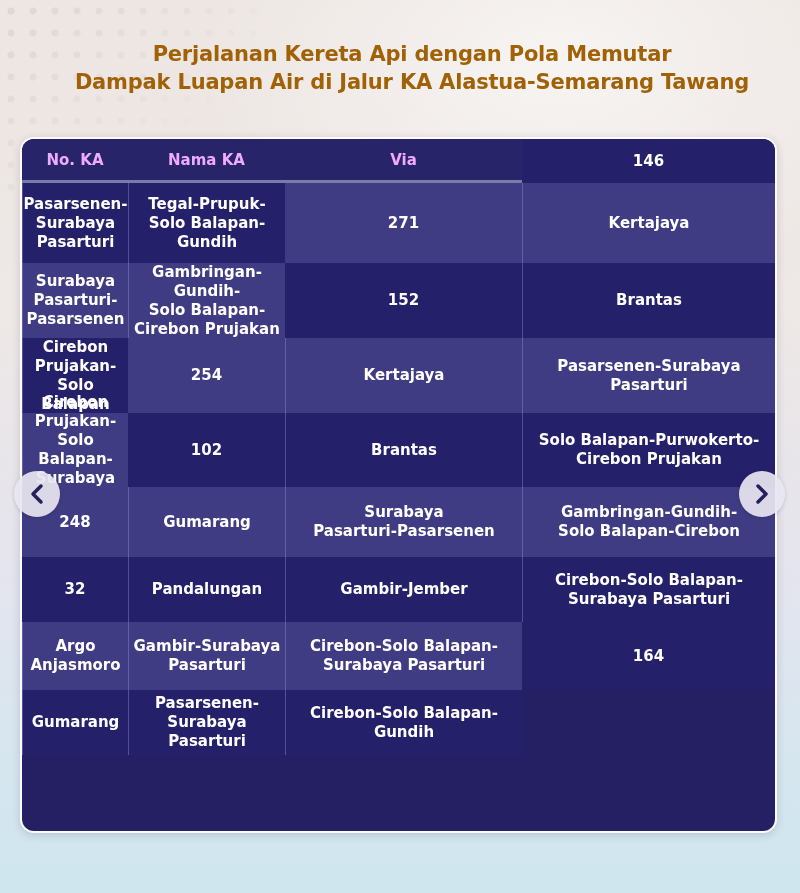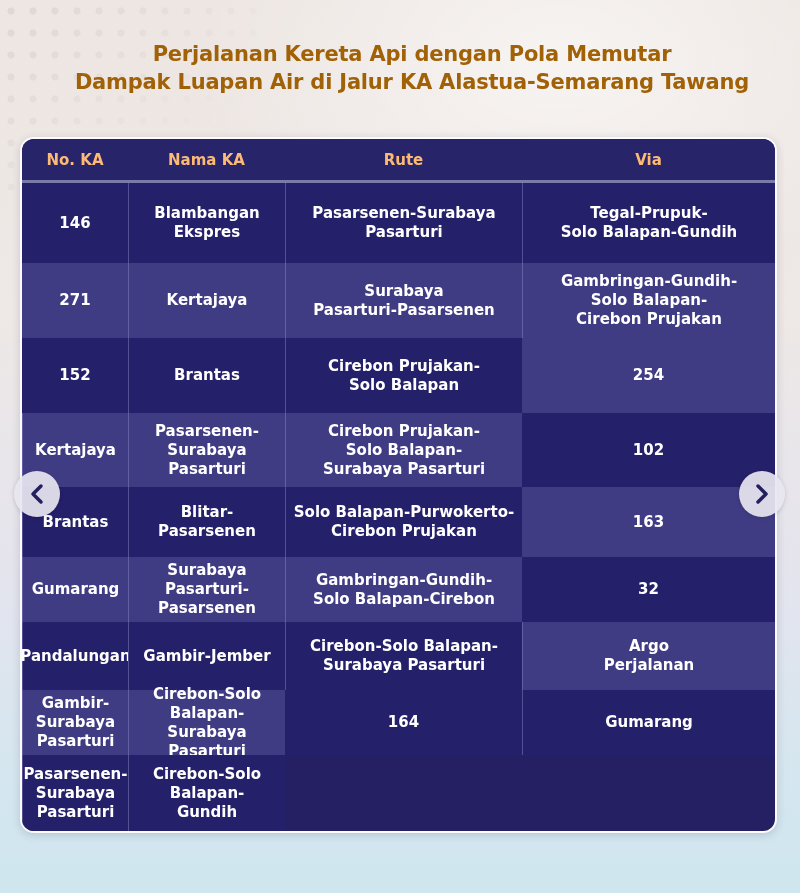--- a/index.html
+++ b/index.html
@@ -28,21 +28,21 @@
     box-shadow: 0 2px 8px rgba(60,60,90,0.2);
   }
   .tbl {
     width: 753px; height: 692px; border-radius: 12px; overflow: hidden;
     background: #242063;
     display: grid;
     grid-template-columns: 106px 157px 237px 253px;
     grid-template-rows: 44px 80px 75px 75px 74px 70px 65px 68px 65px 76px;
   }
   .th {
-    color: #fdba74; font-weight: bold; font-size: 15px;
+    color: #f0abfc; font-weight: bold; font-size: 15px;
     display: flex; align-items: center; justify-content: center;
     background: #28246a;
     border-bottom: 3px solid #7c7aa8;
   }
   .td {
     color: #ffffff; font-size: 15px; line-height: 19px; font-weight: bold;
     display: flex; align-items: center; justify-content: center; text-align: center;
     white-space: pre-line; padding: 0 4px; box-sizing: border-box;
     border-left: 1px solid rgba(140,140,200,0.45);
   }
@@ -64,26 +64,23 @@
 
 <div class="title">
   <div>Perjalanan Kereta Api dengan Pola Memutar</div>
   <div>Dampak Luapan Air di Jalur KA Alastua-Semarang Tawang</div>
 </div>
 
 <div class="card">
   <div class="tbl">
     <div class="th">No. KA</div>
     <div class="th">Nama KA</div>
-    <div class="th">Rute</div>
     <div class="th">Via</div>
 
     <div class="td c0 r-dark">146</div>
-    <div class="td r-dark">Blambangan
-Ekspres</div>
     <div class="td r-dark">Pasarsenen-Surabaya
 Pasarturi</div>
     <div class="td r-dark">Tegal-Prupuk-
 Solo Balapan-Gundih</div>
 
     <div class="td c0 r-light">271</div>
     <div class="td r-light">Kertajaya</div>
     <div class="td r-light">Surabaya
 Pasarturi-Pasarsenen</div>
     <div class="td r-light">Gambringan-Gundih-
@@ -98,39 +95,38 @@
     <div class="td c0 r-light">254</div>
     <div class="td r-light">Kertajaya</div>
     <div class="td r-light">Pasarsenen-Surabaya
 Pasarturi</div>
     <div class="td r-light">Cirebon Prujakan-
 Solo Balapan-
 Surabaya Pasarturi</div>
 
     <div class="td c0 r-dark">102</div>
     <div class="td r-dark">Brantas</div>
-    <div class="td r-dark">Blitar-Pasarsenen</div>
     <div class="td r-dark">Solo Balapan-Purwokerto-
 Cirebon Prujakan</div>
 
-    <div class="td c0 r-light">163</div>
+    <div class="td c0 r-light">248</div>
     <div class="td r-light">Gumarang</div>
     <div class="td r-light">Surabaya
 Pasarturi-Pasarsenen</div>
     <div class="td r-light">Gambringan-Gundih-
 Solo Balapan-Cirebon</div>
 
     <div class="td c0 r-dark">32</div>
     <div class="td r-dark">Pandalungan</div>
     <div class="td r-dark">Gambir-Jember</div>
     <div class="td r-dark">Cirebon-Solo Balapan-
 Surabaya Pasarturi</div>
 
     <div class="td r-light">Argo
-Perjalanan</div>
+Anjasmoro</div>
     <div class="td r-light">Gambir-Surabaya
 Pasarturi</div>
     <div class="td r-light">Cirebon-Solo Balapan-
 Surabaya Pasarturi</div>
 
     <div class="td c0 r-dark">164</div>
     <div class="td r-dark">Gumarang</div>
     <div class="td r-dark">Pasarsenen-Surabaya
 Pasarturi</div>
     <div class="td r-dark">Cirebon-Solo Balapan-

